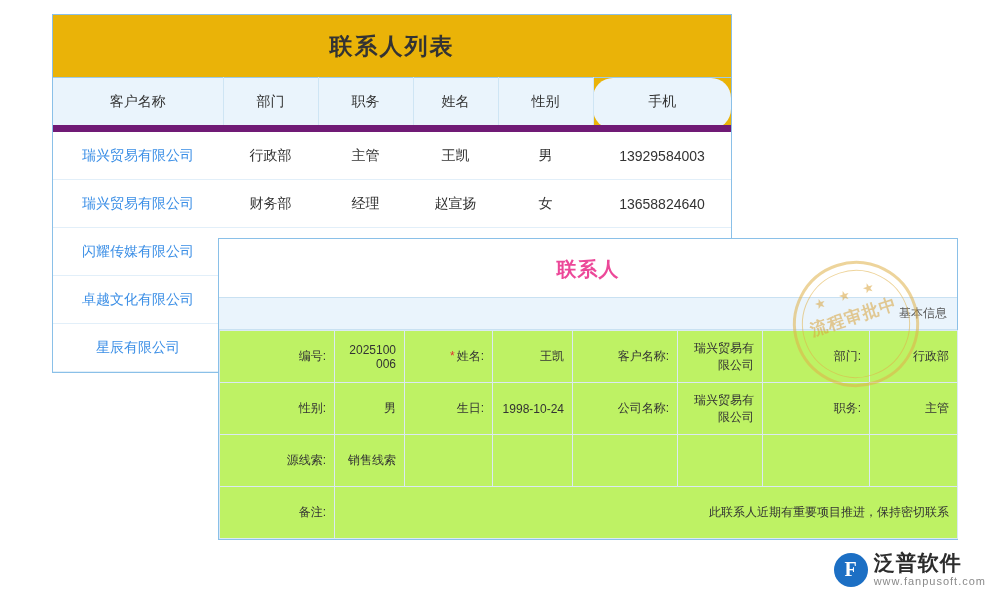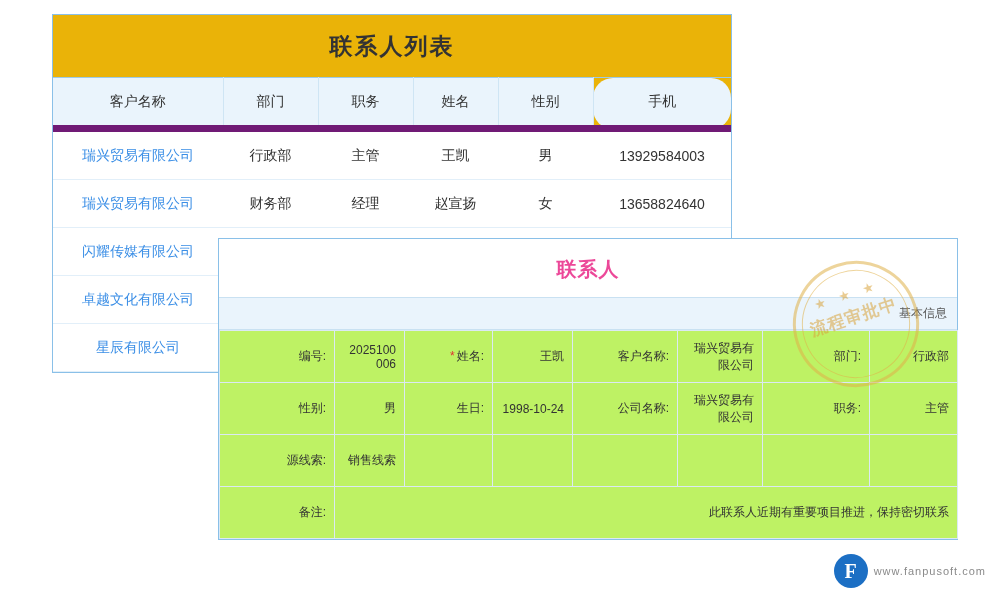--- a/index.html
+++ b/index.html
@@ -328,15 +328,16 @@
   <div class="stamp">
     <div class="ring"></div>
     <div class="stars">★ ★ ★</div>
     <div class="txt">流程审批中</div>
   </div>
 </div>
 
 <div class="watermark">
   <div class="wm-mark">F</div>
   <div class="wm-text">
+    <span class="wm-cn">泛普软件</span>
     <span class="wm-en">www.fanpusoft.com</span>
   </div>
 </div>
 
 </body></html>

